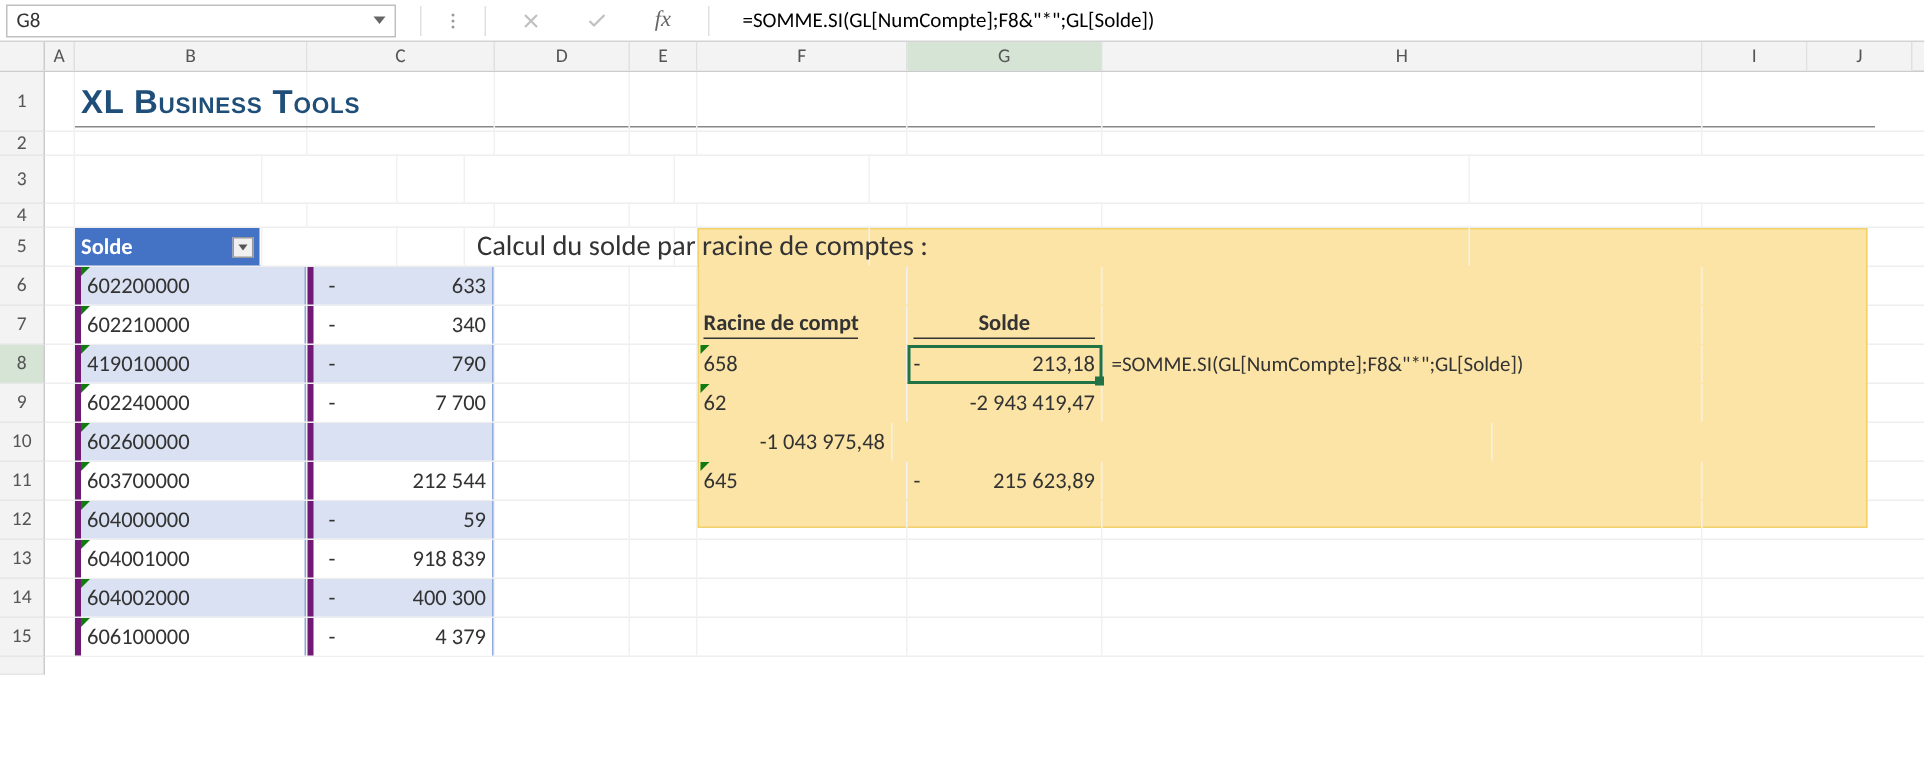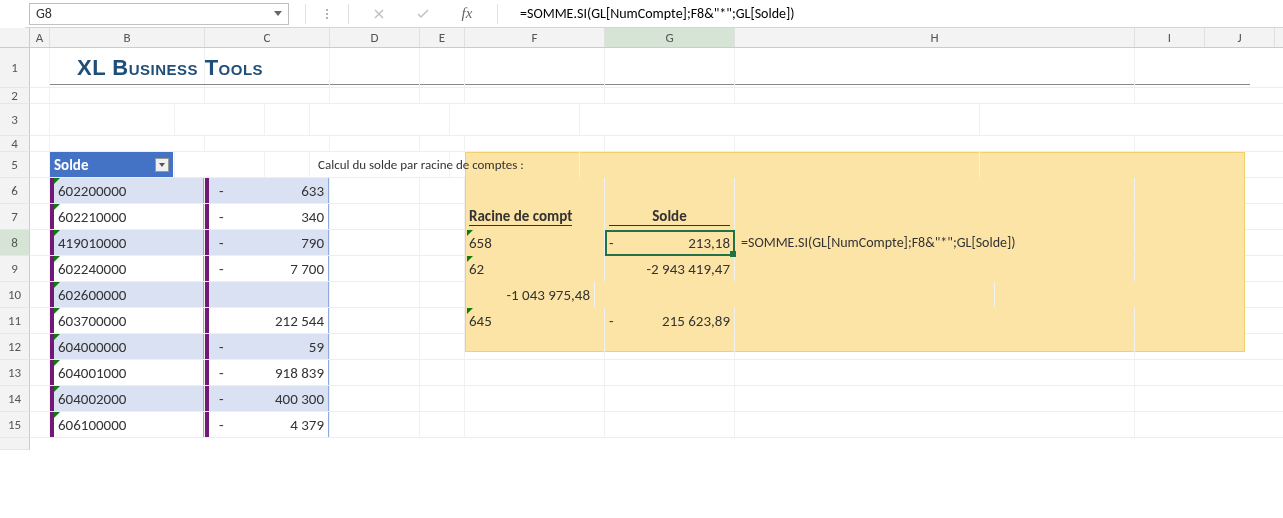--- a/index.html
+++ b/index.html
@@ -13,21 +13,20 @@
     }
     
     .formula-bar {
       display: flex;
       align-items: center;
       height: 28px;
       border-bottom: 1px solid #d4d4d4;
       background: #fff;
       padding: 0 4px;
       gap: 16px;
-      margin-left: 25px;
     }
     .name-box {
       width: 260px;
       height: 22px;
       border: 1px solid #c0c0c0;
       background: #fff;
       display: flex;
       align-items: center;
       justify-content: space-between;
       padding: 0 6px;
@@ -141,21 +140,20 @@
     .cJ { width: 70px; }
 
     
     .title {
       font-family: 'Segoe UI', Arial, sans-serif;
       font-size: 22px;
       font-weight: bold;
       color: #1f4e79;
       font-variant: small-caps;
       letter-spacing: 0.5px;
-      margin-left: 23px;
     }
     .title-underline {
       border-bottom: 1px solid #888;
       position: absolute;
       left: 0; right: 0; bottom: 2px;
       width: 1200px;
     }
     .subtitle {
       font-size: 18px;
       font-weight: bold;
@@ -209,21 +207,21 @@
       border-right: 6px solid transparent;
     }
 
     
     .yellow-box {
       position: absolute;
       background: #fce4a6;
       border: 1px solid #f2d16b;
     }
     .yb-title {
-      font-size: 13px;
+      font-size: 19px;
       color: #333;
       padding-left: 4px;
     }
     .yb-header {
       font-weight: bold;
       border-bottom: 1px solid #333;
     }
     .yb-solde-cell {
       display: flex; justify-content: space-between; width: 100%;
     }

